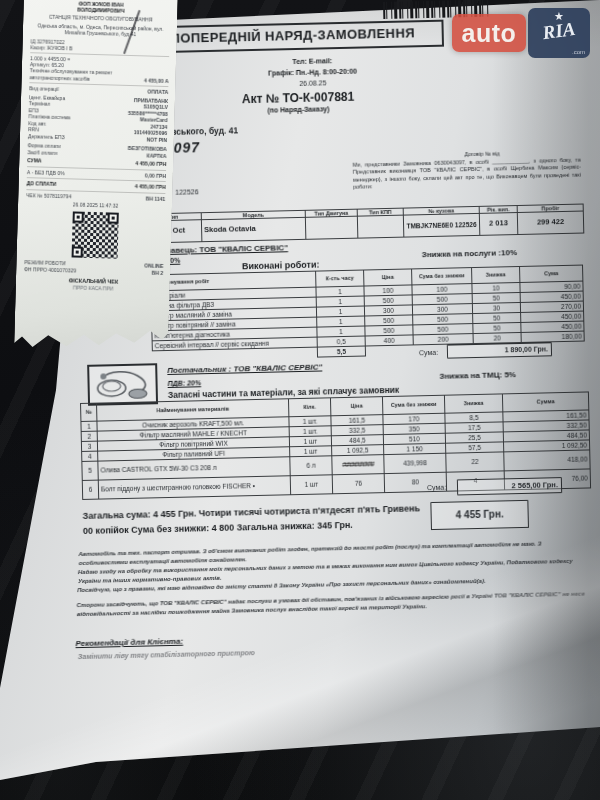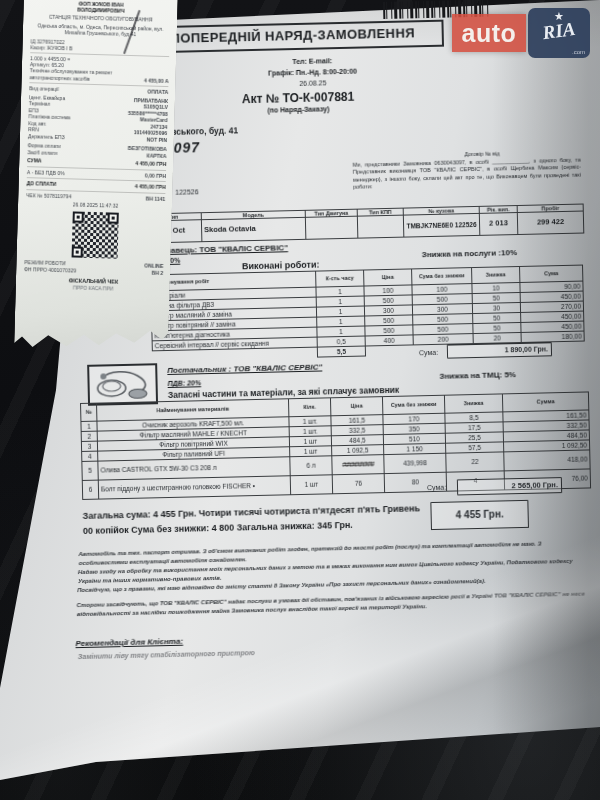--- a/index.html
+++ b/index.html
@@ -58,21 +58,21 @@
   .qr{position:relative;width:46px;height:46px;margin:4px auto 2px;
     background-image:
       linear-gradient(45deg,#20232a 25%,transparent 25% 75%,#20232a 75%),
       linear-gradient(45deg,#20232a 25%,transparent 25% 75%,#20232a 75%);
     background-size:6px 6px;background-position:0 0,3px 3px;}
   .qf{position:absolute;width:11px;height:11px;border:2px solid #191c22;background:#f1f2ef;box-sizing:border-box;}
   .qf::after{content:"";position:absolute;inset:2px;background:#191c22;}
   .qf.tl{left:0;top:0}.qf.tr{right:0;top:0}.qf.bl{left:0;bottom:0}
   
   .wm{position:absolute;left:452px;top:6px;width:142px;height:54px;}
-  .auto-tile{position:absolute;left:0;top:8px;width:74px;height:38px;border-radius:0;
+  .auto-tile{position:absolute;left:0;top:8px;width:74px;height:38px;border-radius:7px;
     background:rgba(211,79,64,.88);display:flex;align-items:center;justify-content:center;
     box-shadow:0 0 6px rgba(0,0,0,.3);}
   .auto-tile span{color:#f4efec;font-size:25px;font-weight:bold;letter-spacing:.5px;line-height:1;}
   .ria-tile{position:absolute;left:76px;top:2px;width:62px;height:50px;border-radius:7px;
     background:rgba(42,60,90,.90);color:#e8ecf2;text-align:center;}
   .ria-tile .star{font-size:11px;line-height:10px;display:block;margin-top:3px;}
   .ria-tile .ria{font-family:"Liberation Serif",serif;font-style:italic;font-weight:bold;
     font-size:19px;line-height:20px;display:block;transform:rotate(-8deg);}
   .ria-tile .com{position:absolute;right:5px;bottom:3px;font-size:6px;color:#c2c9d4;}
   .logo-box{border:2px solid #2a2d30;background:rgba(250,250,250,.35);}

